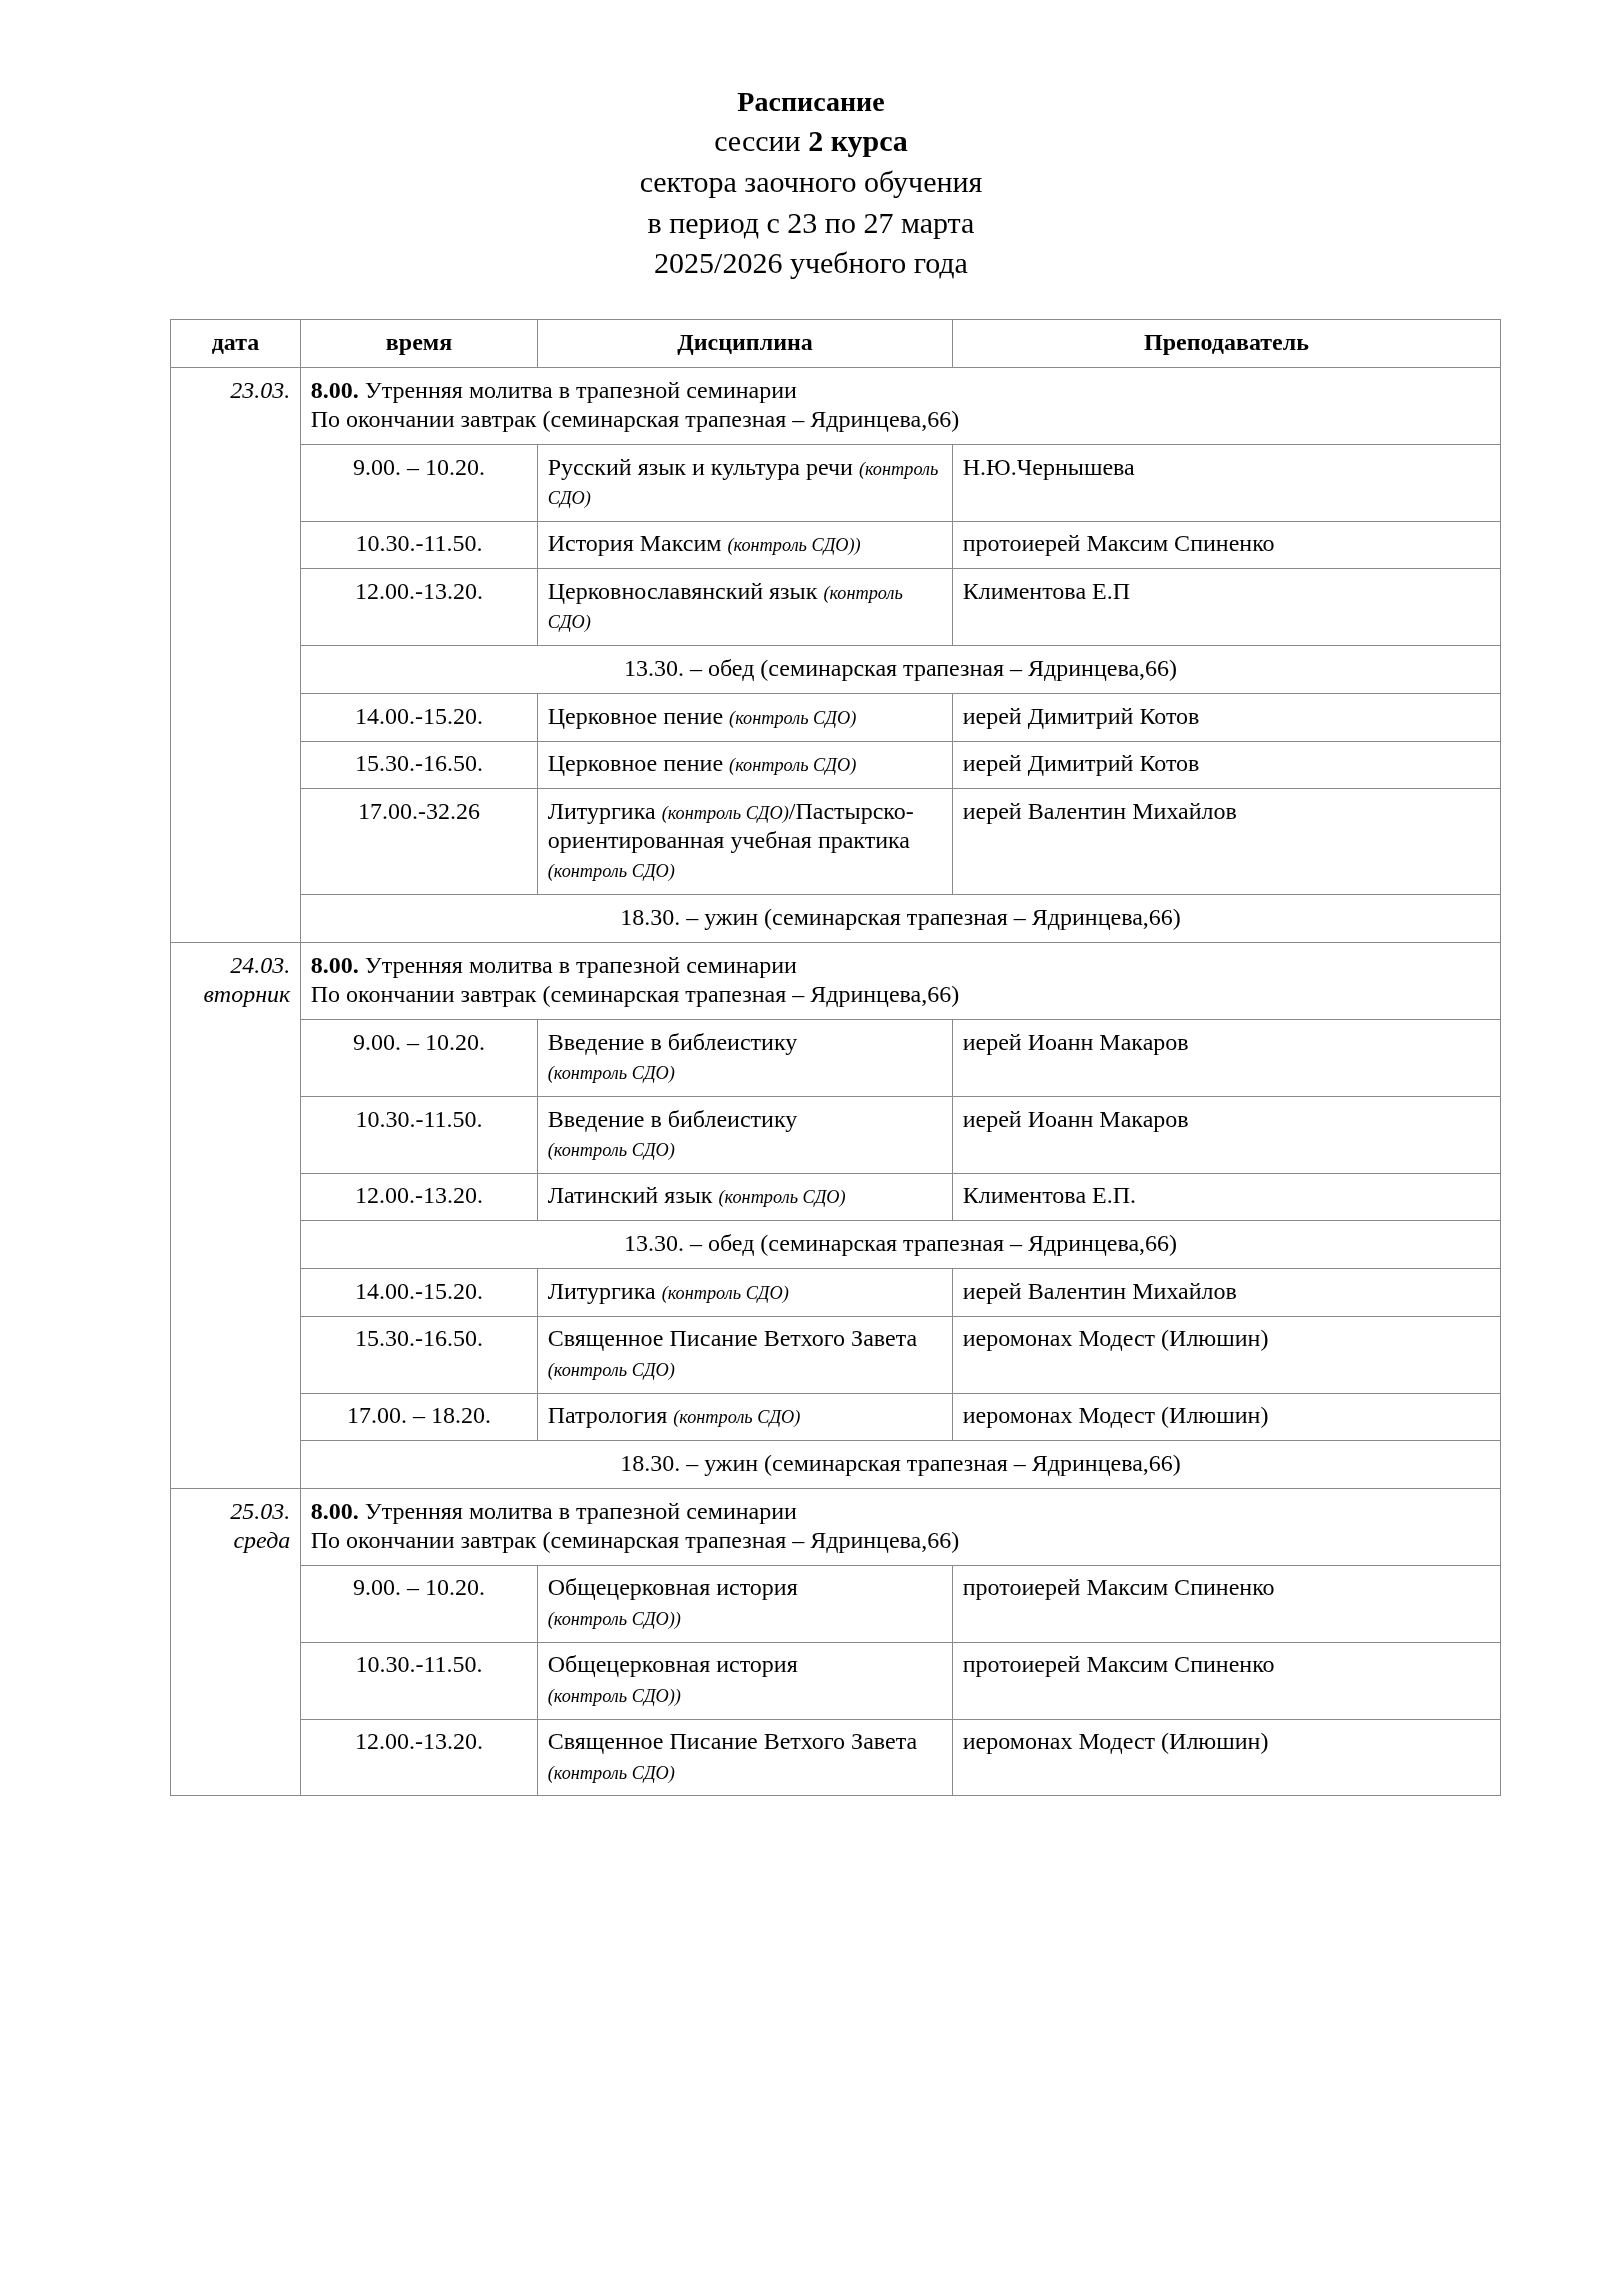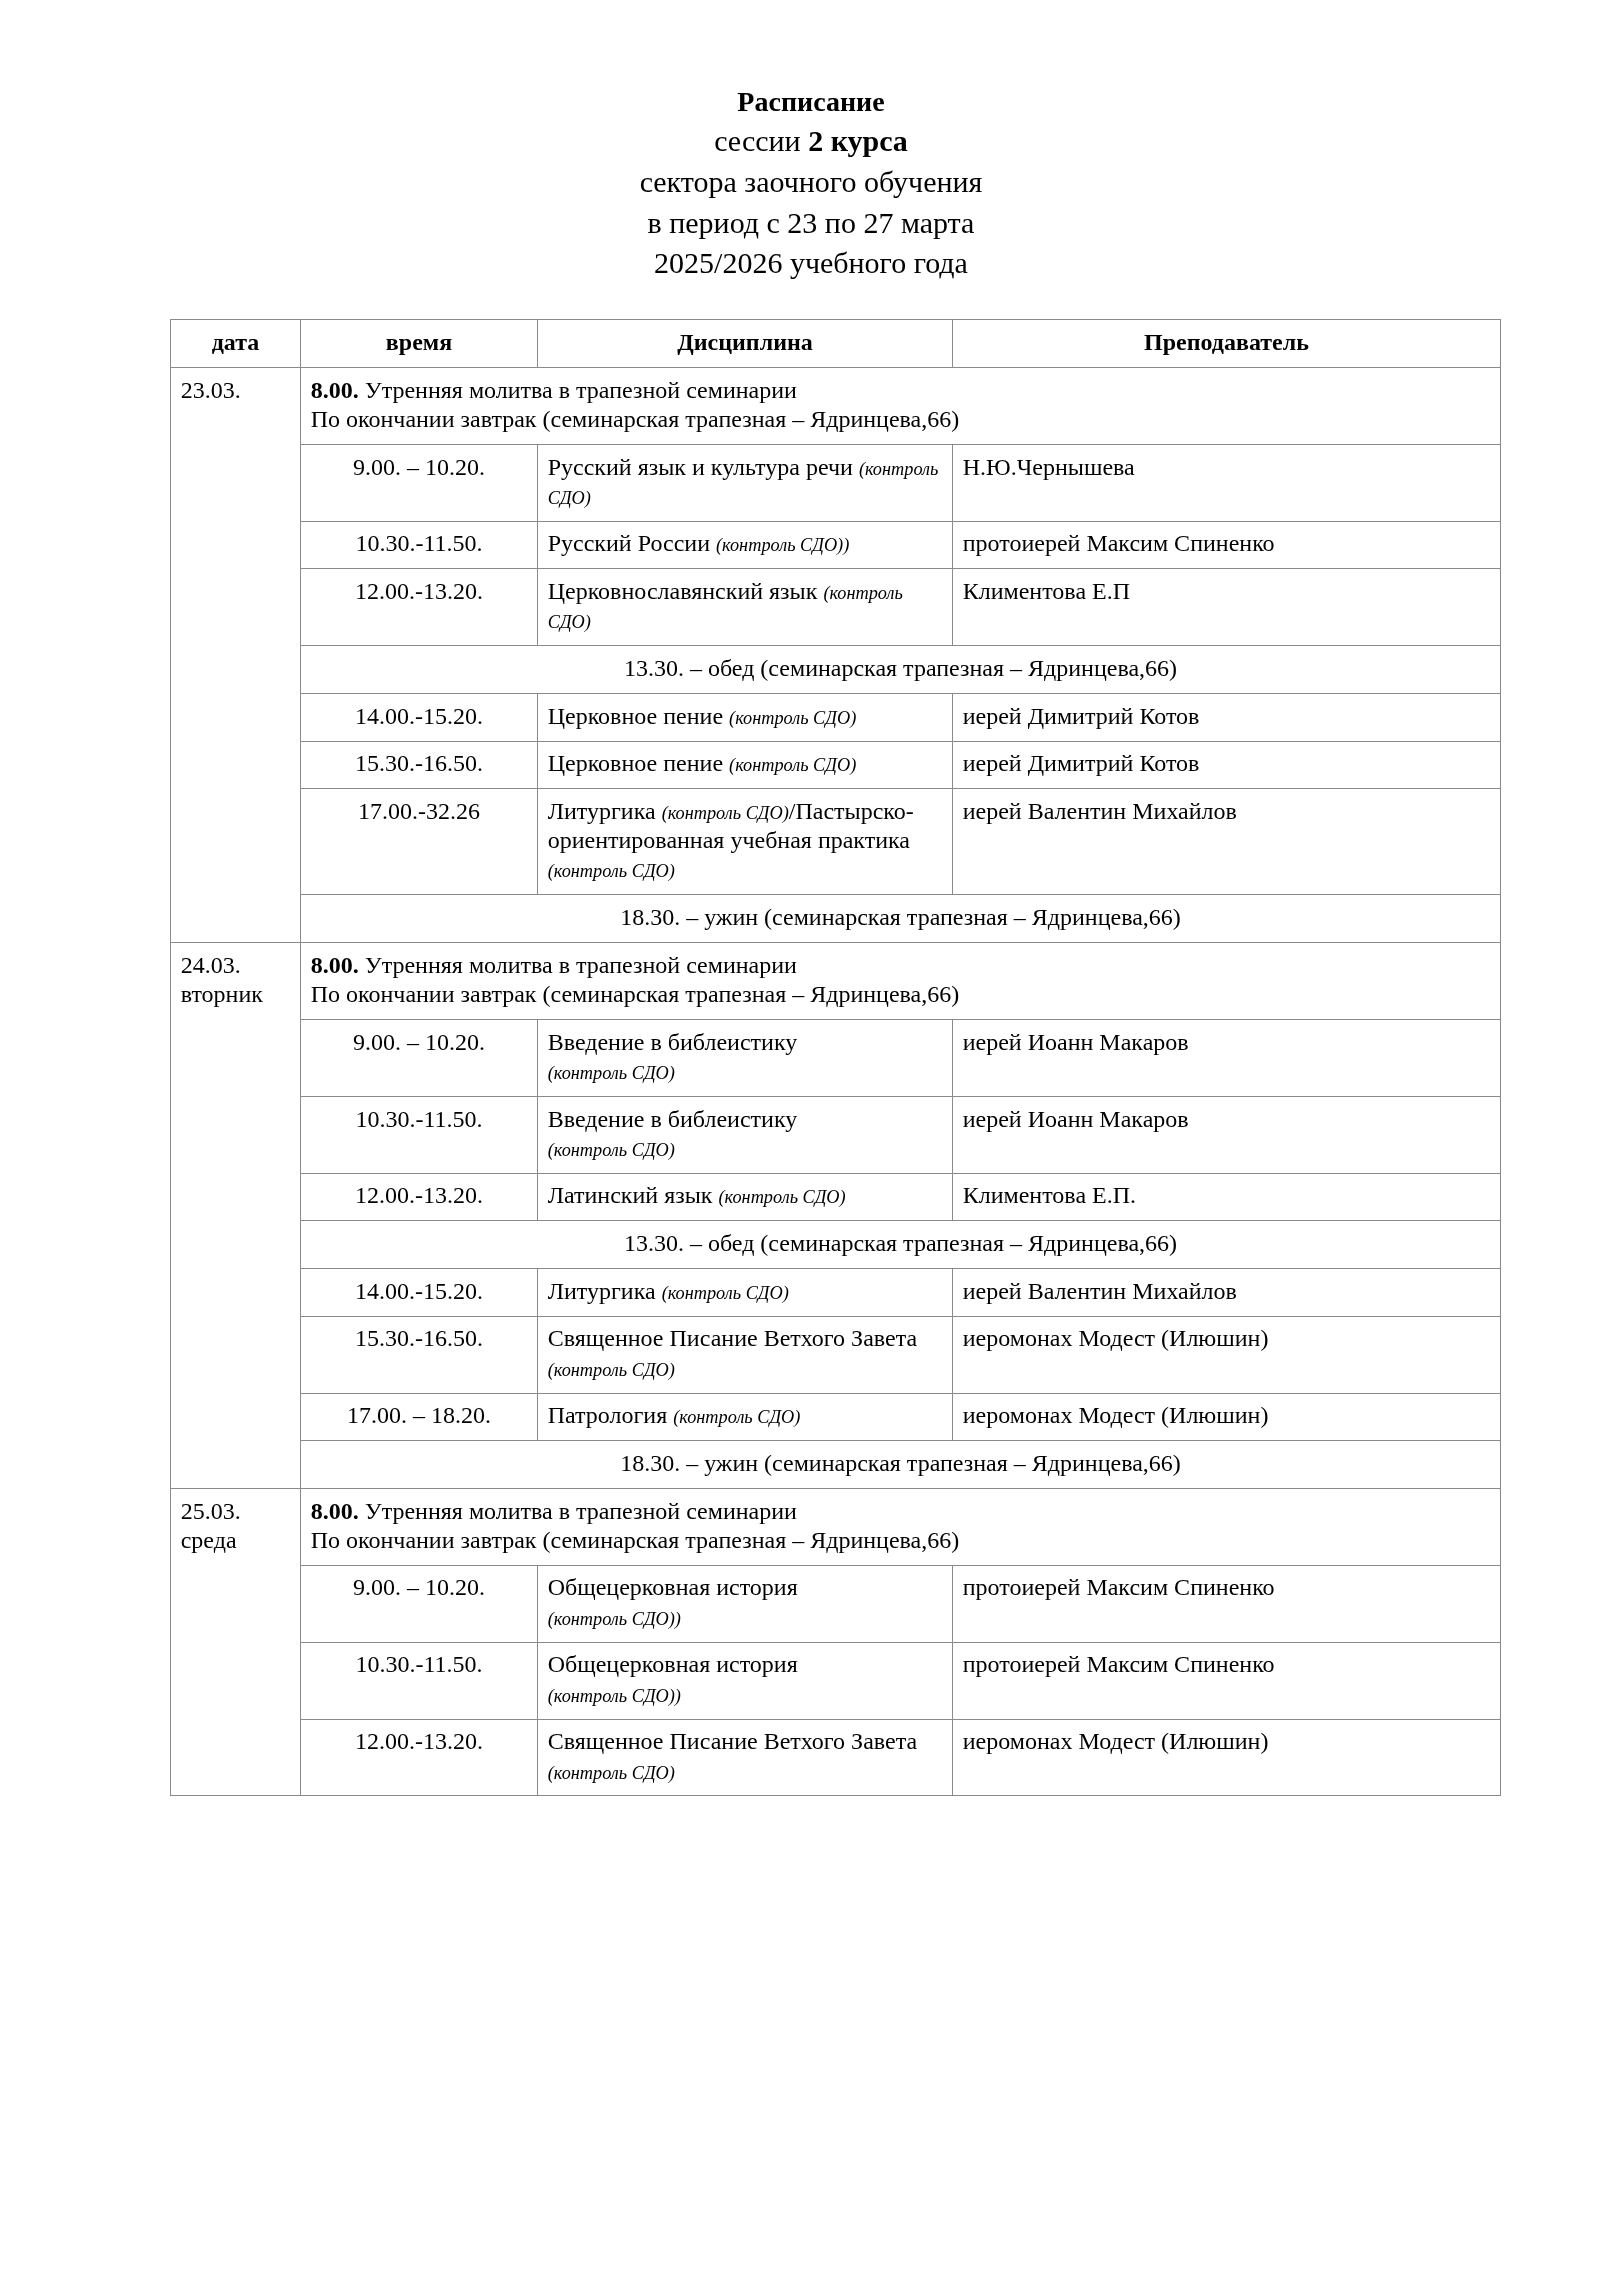--- a/index.html
+++ b/index.html
@@ -62,24 +62,25 @@
 
   thead th {
     text-align: center;
     font-weight: bold;
     font-size: 24px;
     padding: 12.6px 5.8px 12.6px 5.8px;
     vertical-align: middle;
   }
 
   td.date-cell {
-    text-align: left;
+    text-align: right;
     vertical-align: middle;
     font-size: 24px;
     line-height: 1.3;
+    font-style: italic;
   }
   td.time-cell {
     text-align: center;
     white-space: nowrap;
     font-size: 24px;
     vertical-align: top;
     padding-top: 9.7px;
   }
   td.disc-cell {
     font-size: 24px;
@@ -144,21 +145,21 @@
           <span>По окончании завтрак (семинарская трапезная – Ядринцева,66)</span>
         </td>
       </tr>
       <tr>
         <td class="time-cell">9.00. – 10.20.</td>
         <td class="disc-cell"><span>Русский язык и культура речи</span> <span class="small-ital">(контроль СДО)</span></td>
         <td class="teach-cell">Н.Ю.Чернышева</td>
       </tr>
       <tr>
         <td class="time-cell">10.30.-11.50.</td>
-        <td class="disc-cell"><span>Русский России</span> <span class="small-ital">(контроль СДО))</span></td>
+        <td class="disc-cell"><span>История Максим</span> <span class="small-ital">(контроль СДО))</span></td>
         <td class="teach-cell">протоиерей Максим Спиненко</td>
       </tr>
       <tr>
         <td class="time-cell">12.00.-13.20.</td>
         <td class="disc-cell"><span>Церковнославянский язык</span> <span class="small-ital">(контроль СДО)</span></td>
         <td class="teach-cell">Климентова Е.П</td>
       </tr>
       <tr>
         <td class="meal-cell" colspan="3">13.30.   – обед (семинарская трапезная – Ядринцева,66)</td>
       </tr>

